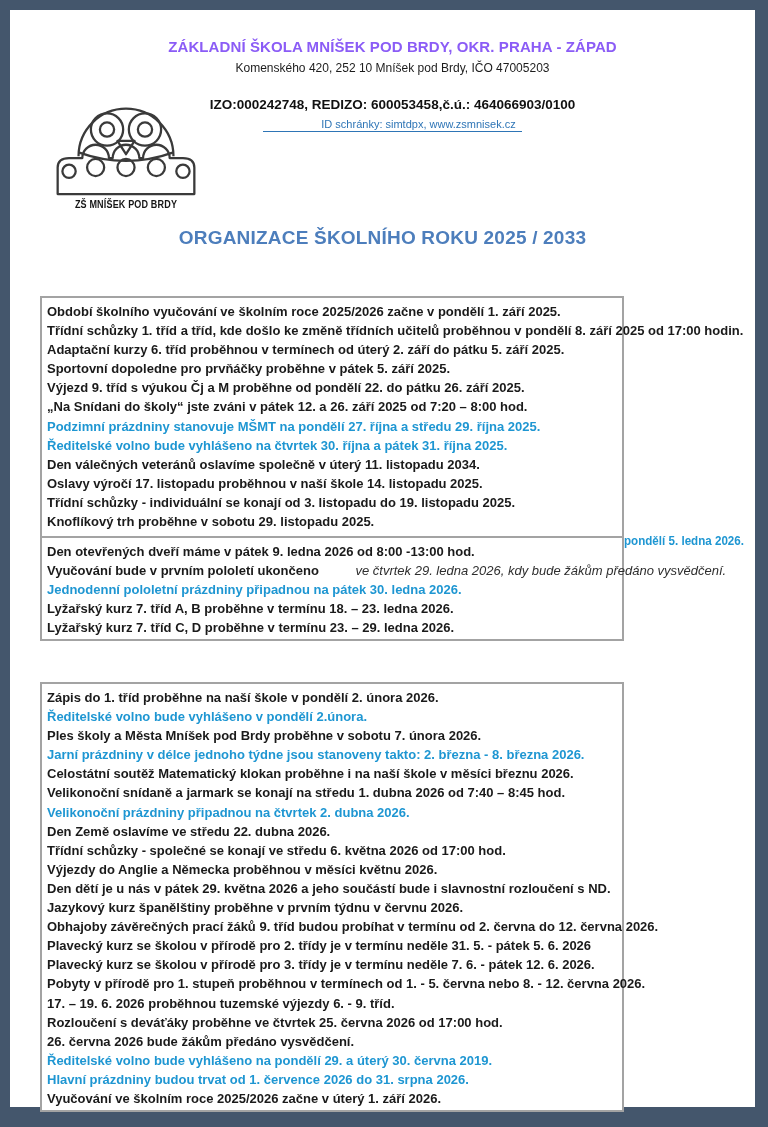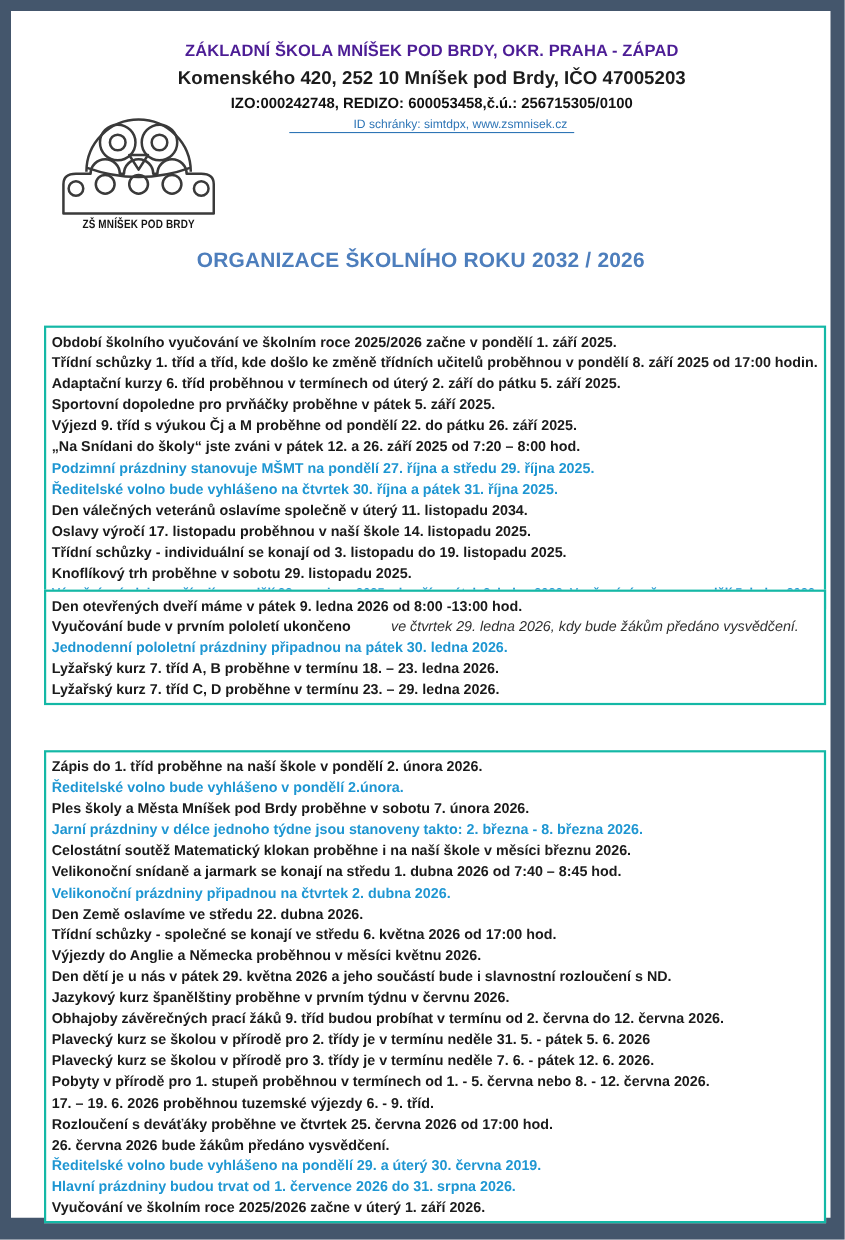--- a/index.html
+++ b/index.html
@@ -9,22 +9,22 @@
     -webkit-font-smoothing:antialiased;
   }
   .page{
     position:absolute;inset:0;background:#ffffff;box-sizing:border-box;
     border-style:solid;border-color:#44566c;
     border-width:10px 13px 20px 10px;
   }
   .header{
     position:absolute;left:40px;right:20px;top:28px;text-align:center;
   }
-  .h-line1{font-size:15px;font-weight:700;color:#4c1d95;letter-spacing:.1px;margin-bottom:6px;}
-  .h-line2{font-size:17px;font-weight:700;color:#1c1c1c;margin-bottom:5px;}
+  .h-line1{font-size:15px;font-weight:700;color:#8b5cf6;letter-spacing:.1px;margin-bottom:6px;}
+  .h-line2{font-size:12px;font-weight:400;color:#1c1c1c;margin-bottom:22px;}
   .h-line3{font-size:13.5px;font-weight:700;color:#111;margin-bottom:6px;}
   .h-link-wrap{font-size:11px;}
   .h-link{
     display:inline-block;color:#2e75b6;font-weight:400;
     border-bottom:1.5px solid #2e75b6;padding:0 6px 1px 58px;
     text-decoration:none;cursor:pointer;
   }
   .logo{
     position:absolute;left:36px;top:74px;width:160px;text-align:center;
   }
@@ -32,41 +32,41 @@
   .logo-caption{
     margin-top:2px;font-size:11px;font-weight:700;color:#151515;
     transform:scaleX(.82);transform-origin:center;white-space:nowrap;
     letter-spacing:.2px;
   }
   .doc-title{
     position:absolute;left:0;right:0;top:217px;text-align:center;
     font-size:19px;font-weight:700;color:#4d7ebc;letter-spacing:.2px;
   }
   .event-box{
-    position:absolute;left:30px;width:711px;box-sizing:border-box;
-    border:2px solid #14b8a6;background:#fff;padding:3px 5px 3px 5px;
+    position:absolute;left:30px;width:584px;box-sizing:border-box;
+    border:2px solid #a3a3a3;background:#fff;padding:3px 5px 3px 5px;
   }
   #box1{top:286px;}
   #box2{top:526px;}
   #box3{top:672px;}
   .line{height:19.1px;line-height:19.1px;white-space:nowrap;overflow:visible;}
   .fit{display:inline-block;white-space:nowrap;transform-origin:left center;}
   .part-black{color:#1a1a1a;font-weight:700;font-size:13px;}
   .part-blue{color:#1e96d2;font-weight:700;font-size:13px;}
   .part-italic{color:#2e2e2e;font-weight:400;font-style:italic;font-size:13px;margin-left:33px;}
 </style>
 </head>
 <body>
 
 <div class="page">
 
   <div class="header">
     <div class="h-line1">ZÁKLADNÍ ŠKOLA MNÍŠEK POD BRDY, OKR. PRAHA - ZÁPAD</div>
     <div class="h-line2">Komenského 420, 252 10 Mníšek pod Brdy, IČO 47005203</div>
-    <div class="h-line3">IZO:000242748, REDIZO: 600053458,č.ú.: 256715305/0100</div>
+    <div class="h-line3">IZO:000242748, REDIZO: 600053458,č.ú.: 464066903/0100</div>
     <div class="h-link-wrap">
       <span class="h-link">ID schránky: simtdpx, www.zsmnisek.cz</span>
     </div>
   </div>
 
   <div class="logo">
     <span>
       <svg width="152" height="112" viewBox="0 0 160 118" fill="none" stroke="#3a3a3a" stroke-width="2.4" stroke-linejoin="round">
 
         <path d="M30 76 A 50 50 0 0 1 130 76"></path>
@@ -85,21 +85,21 @@
         <circle cx="20" cy="92" r="7"></circle>
         <circle cx="48" cy="88" r="9"></circle>
         <circle cx="80" cy="88" r="9"></circle>
         <circle cx="112" cy="88" r="9"></circle>
         <circle cx="140" cy="92" r="7"></circle>
       </svg>
     </span>
     <div class="logo-caption">ZŠ MNÍŠEK POD BRDY</div>
   </div>
 
-  <div class="doc-title">ORGANIZACE ŠKOLNÍHO ROKU 2032 / 2026</div>
+  <div class="doc-title">ORGANIZACE ŠKOLNÍHO ROKU 2025 / 2033</div>
 
   <div id="box1" class="event-box">
       <div class="line"><span class="fit"><span class="part-black">Období školního vyučování ve školním roce 2025/2026 začne v pondělí 1. září 2025.</span></span></div>
       <div class="line"><span class="fit"><span class="part-black">Třídní schůzky 1. tříd a tříd, kde došlo ke změně třídních učitelů proběhnou v pondělí 8. září 2025 od 17:00 hodin.</span></span></div>
       <div class="line"><span class="fit"><span class="part-black">Adaptační kurzy 6. tříd proběhnou v termínech od úterý 2. září do pátku 5. září 2025.</span></span></div>
       <div class="line"><span class="fit"><span class="part-black">Sportovní dopoledne pro prvňáčky proběhne v pátek 5. září 2025.</span></span></div>
       <div class="line"><span class="fit"><span class="part-black">Výjezd 9. tříd s výukou Čj a M proběhne od pondělí 22. do pátku 26. září 2025.</span></span></div>
       <div class="line"><span class="fit"><span class="part-black">„Na Snídani do školy“ jste zváni v pátek 12. a 26. září 2025 od 7:20 – 8:00 hod.</span></span></div>
       <div class="line"><span class="fit"><span class="part-blue">Podzimní prázdniny stanovuje MŠMT na pondělí 27. října a středu 29. října 2025.</span></span></div>
       <div class="line"><span class="fit"><span class="part-blue">Ředitelské volno bude vyhlášeno na čtvrtek 30. října a pátek 31. října 2025.</span></span></div>

